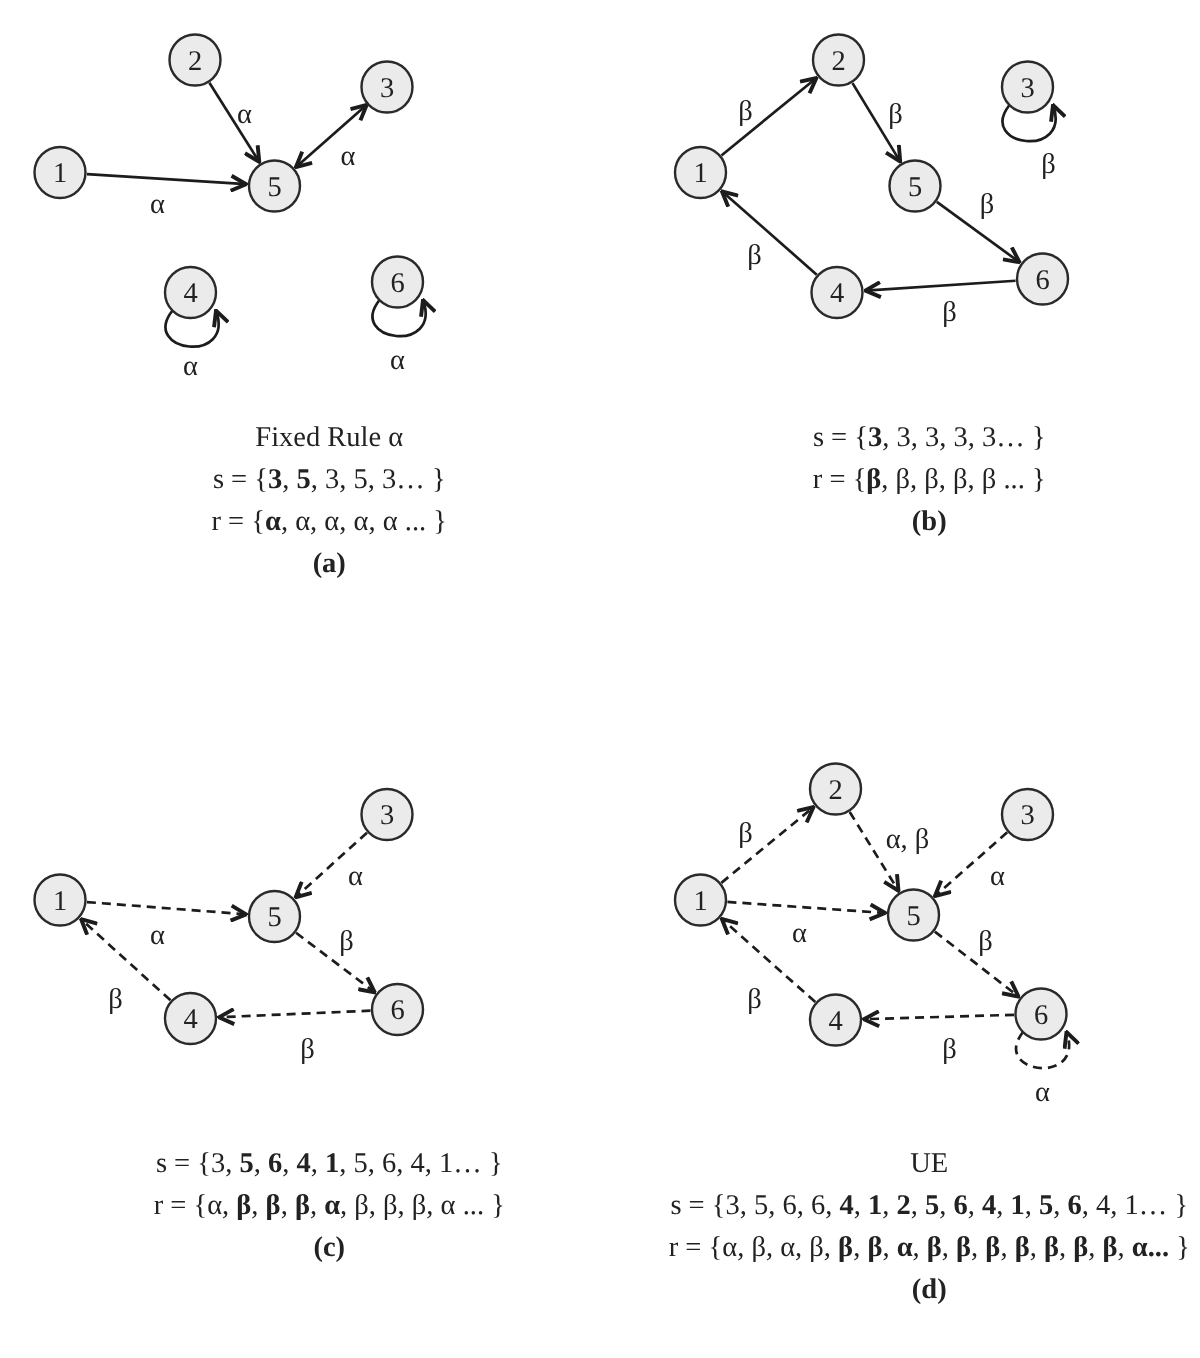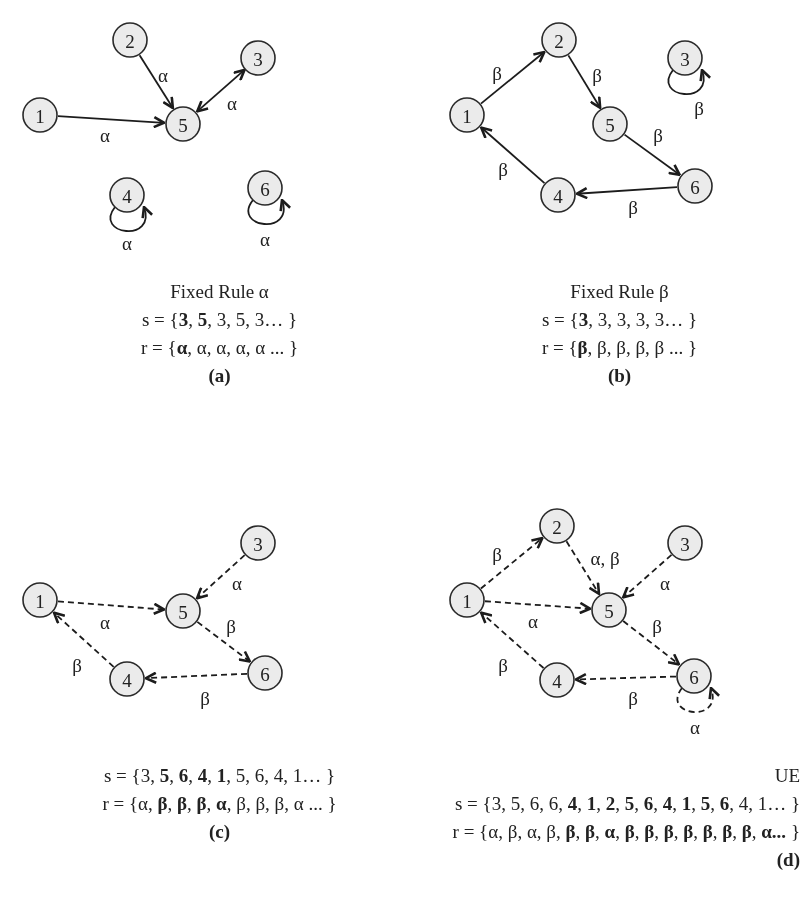--- a/index.html
+++ b/index.html
@@ -186,30 +186,29 @@
 </svg>
 
 <div class="caption" id="cap-a" style="left:0px;top:278px;">
   <div class="line">Fixed Rule α</div>
   <div class="line"><span>s = {</span><span class="items"><span class="b">3</span>, <span class="b">5</span>, <span>3</span>, <span>5</span>, <span>3…</span></span> }</div>
   <div class="line"><span>r = {</span><span class="items"><span class="b">α</span>, <span>α</span>, <span>α</span>, <span>α</span>, <span>α ...</span></span> }</div>
   <div class="line tag">(a)</div>
 </div>
 
 <div class="caption" id="cap-b" style="left:400px;top:278px;">
-  <div class="line">Fixed Rule β</div>
   <div class="line"><span>s = {</span><span class="items"><span class="b">3</span>, <span>3</span>, <span>3</span>, <span>3</span>, <span>3…</span></span> }</div>
   <div class="line"><span>r = {</span><span class="items"><span class="b">β</span>, <span>β</span>, <span>β</span>, <span>β</span>, <span>β ...</span></span> }</div>
   <div class="line tag">(b)</div>
 </div>
 
 <div class="caption" id="cap-c" style="left:0px;top:762px;">
   <div class="line"><span>s = {</span><span class="items"><span>3</span>, <span class="b">5</span>, <span class="b">6</span>, <span class="b">4</span>, <span class="b">1</span>, <span>5</span>, <span>6</span>, <span>4</span>, <span>1…</span></span> }</div>
   <div class="line"><span>r = {</span><span class="items"><span>α</span>, <span class="b">β</span>, <span class="b">β</span>, <span class="b">β</span>, <span class="b">α</span>, <span>β</span>, <span>β</span>, <span>β</span>, <span>α ...</span></span> }</div>
   <div class="line tag">(c)</div>
 </div>
 
-<div class="caption" id="cap-d" style="left:400px;top:762px;text-align:right;">
+<div class="caption" id="cap-d" style="left:400px;top:762px;">
   <div class="line">UE</div>
   <div class="line"><span>s = {</span><span class="items"><span>3</span>, <span>5</span>, <span>6</span>, <span>6</span>, <span class="b">4</span>, <span class="b">1</span>, <span class="b">2</span>, <span class="b">5</span>, <span class="b">6</span>, <span class="b">4</span>, <span class="b">1</span>, <span class="b">5</span>, <span class="b">6</span>, <span>4</span>, <span>1…</span></span> }</div>
   <div class="line"><span>r = {</span><span class="items"><span>α</span>, <span>β</span>, <span>α</span>, <span>β</span>, <span class="b">β</span>, <span class="b">β</span>, <span class="b">α</span>, <span class="b">β</span>, <span class="b">β</span>, <span class="b">β</span>, <span class="b">β</span>, <span class="b">β</span>, <span class="b">β</span>, <span class="b">β</span>, <span class="b">α...</span></span> }</div>
   <div class="line tag">(d)</div>
 </div>
 
 </body></html>

